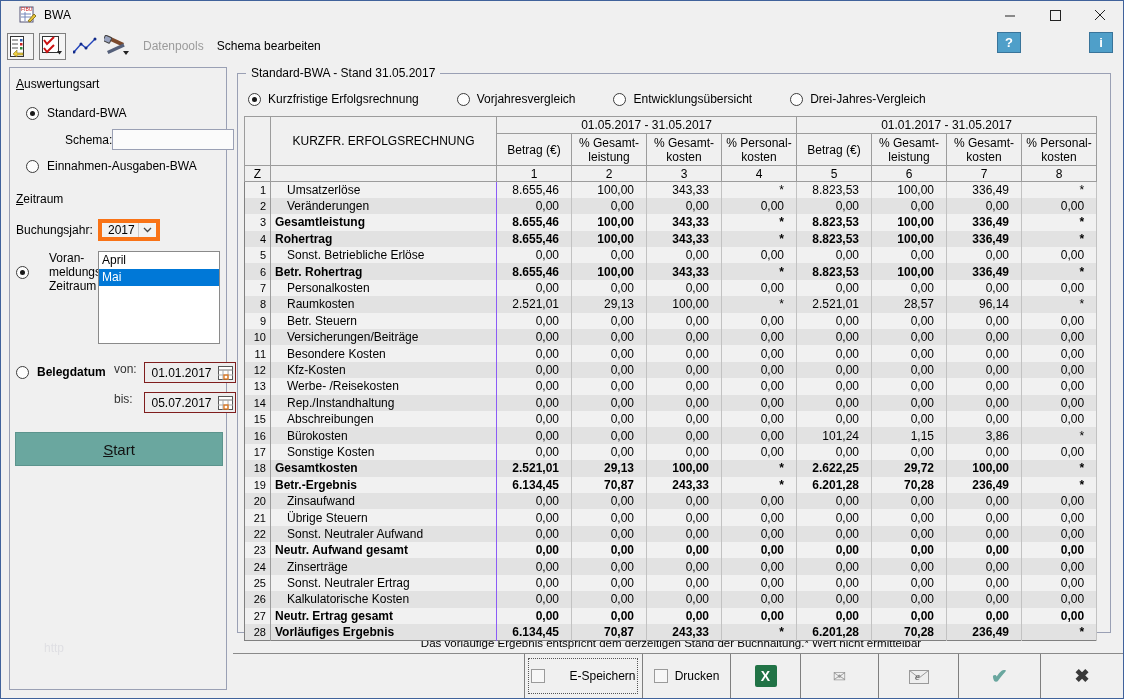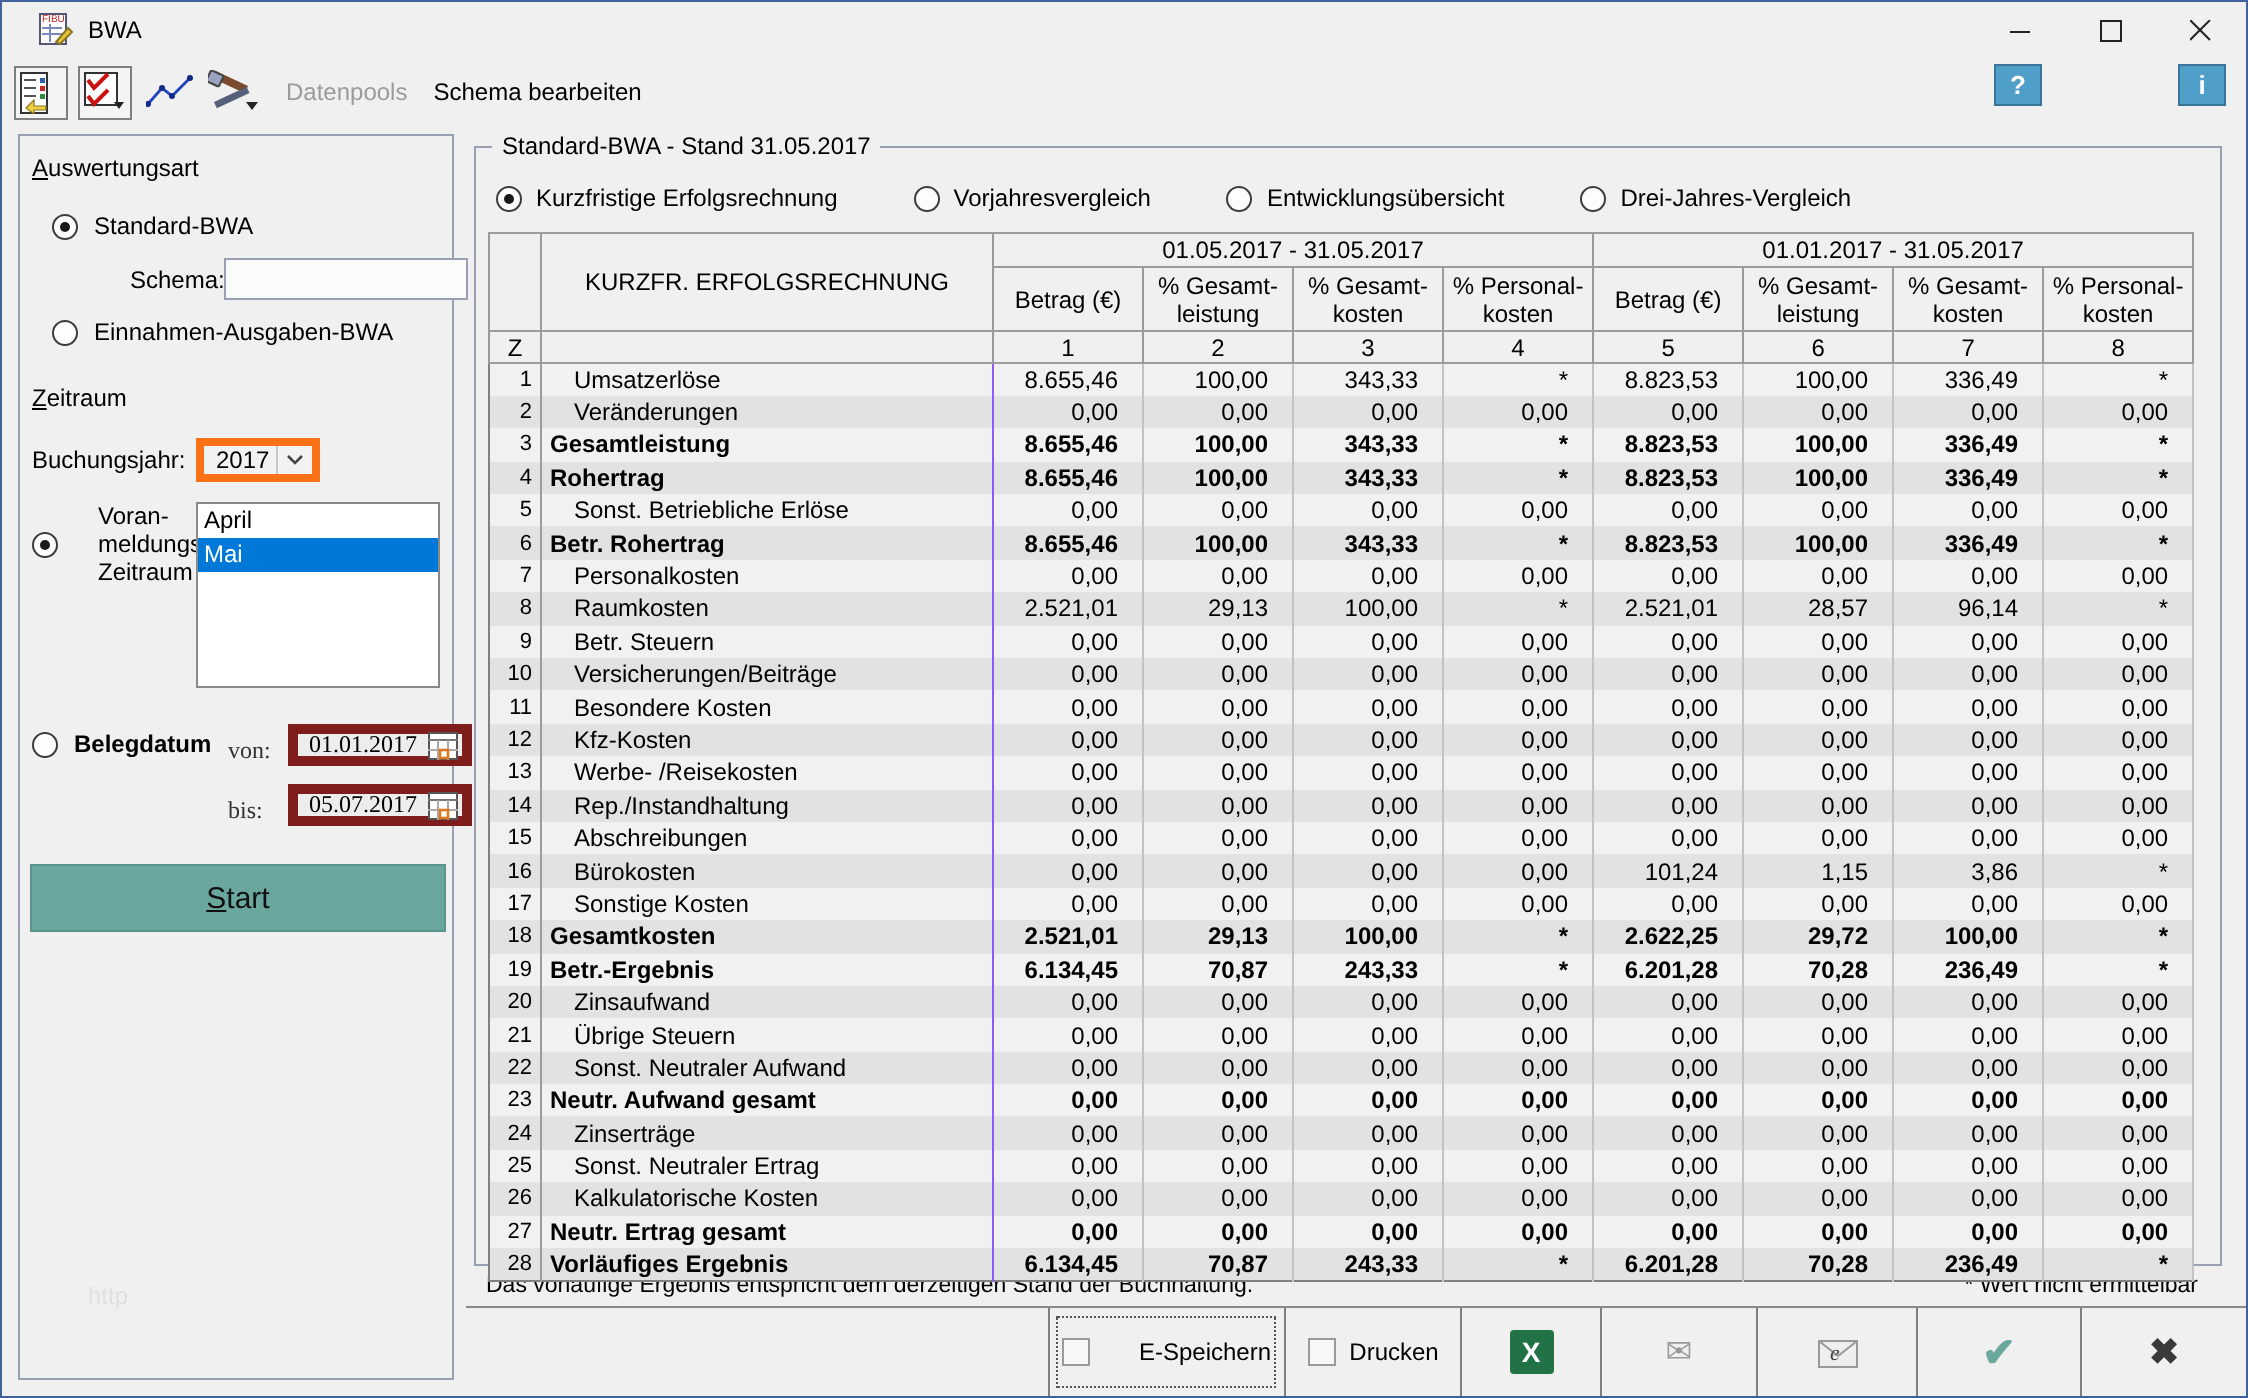--- a/index.html
+++ b/index.html
@@ -45,25 +45,25 @@
   .combo .chev { width:18px; height:100%; display:flex; align-items:center; justify-content:center; border-left:1px solid #c9c9c9; color:#444; font-size:10px; }
   .vm-block { margin:10px 0 0 6px; display:flex; }
   .vm-left { width:82px; display:flex; gap:20px; }
   .vm-left .radio { margin-top:15px; }
   .vm-label div { line-height:14px; }
   .listbox { width:122px; height:93px; border:1px solid #8a8a8a; background:#fff; overflow:hidden; }
   .list-item { height:17px; line-height:17px; padding-left:3px; }
   .list-item.selected { background:#0078d7; color:#fff; }
   .beleg-block { margin:18px 0 0 6px; position:relative; height:52px; }
   .beleg-radio { position:absolute; left:0; top:3px;font-weight:bold; }
-  .date-row { position:absolute; display:flex; align-items:flex-end;font-family:Liberation Serif, serif; }
+  .date-row { position:absolute; display:flex; align-items:flex-start; }
   .date-row.von { left:98px; top:0; }
   .date-row.bis { left:98px; top:30px; }
   .date-row .lbl { width:30px; color:#333; }
-  .date-field { width:92px; height:21px; border:5px solid #7f1d1d; background:#ededed; display:flex; align-items:center; }
+  .date-field { width:92px; height:21px; border:1px solid #7f1d1d; background:#ededed; display:flex; align-items:center; }
   .date-field .dval { flex:1; text-align:center; }
   .date-field svg { margin-right:2px; }
   .start-btn { margin:18px 0 0 5px; width:208px; height:34px; background:#6aa79f; border:1px solid #5c948d; display:flex; align-items:center; justify-content:center; font-size:15px; color:#111; }
   .watermark { position:absolute; left:34px; bottom:34px; color:#dfdfe3; font-size:12px; }
 
   
   .main-col { flex:1; display:flex; flex-direction:column; min-width:0; position:relative; }
   .fieldset { flex:1; margin:10px 12px 0 4px; border:1px solid #9aa0b4; position:relative; padding:14px 6px 0 6px; min-height:0; }
   .legend { position:absolute; top:-8px; left:8px; background:#f0f0f0; padding:0 5px; }
   .views { display:flex; align-items:center; gap:0; height:22px; margin-left:4px; }
@@ -80,21 +80,21 @@
   th.h-num { height:16px; font-size:12px; }
   td.zcol { text-align:right; padding-right:4px; border-right:1px solid #9c9c9c; font-size:11px; }
   td.namecol { padding-left:4px; border-right:1px solid #8b5cf6; font-size:12px; overflow:hidden; white-space:nowrap; }
   td.namecol.indent { padding-left:16px; }
   td.val { text-align:right; padding-right:12px; border-right:1px solid #c2c2c2; font-size:12px; }
   tr.bwa-row { height:16.4px; }
   tr.bwa-row.odd  td { background:#f1f1f1; }
   tr.bwa-row.even td { background:#e2e2e2; }
   tr.bwa-row.bold td.namecol, tr.bwa-row.bold td.val { font-weight:bold; }
 
-  .note-row { height:20px; display:flex; align-items:center; justify-content:space-between; padding:0 24px 0 10px; font-size:11.5px; flex:0 0 auto; }
+  .note-row { height:20px; display:flex; align-items:center; justify-content:center; padding:0 24px 0 10px; font-size:11.5px; flex:0 0 auto; }
 
   
   .bottombar { height:45px; border-top:1px solid #8a8a8a; display:flex; align-items:stretch; flex:0 0 auto; background:#f0f0f0; }
   .bb-spacer { flex:1; }
   .bb-cell { border-left:1px solid #7f7f7f; display:flex; align-items:center; justify-content:center; gap:7px; }
   .bb-text { font-size:12px; }
   .checkbox { width:14px; height:14px; border:1px solid #9a9a9a; background:#f7f7f7; }
   .focus-dotted { outline:1px dotted #555; outline-offset:-5px; }
   .w-esp { width:118px;gap:24px; } .w-dru { width:88px; } .w-xls { width:70px; }
   .w-mail { width:78px; } .w-em { width:80px; } .w-ok { width:82px; } .w-x { width:83px; }

